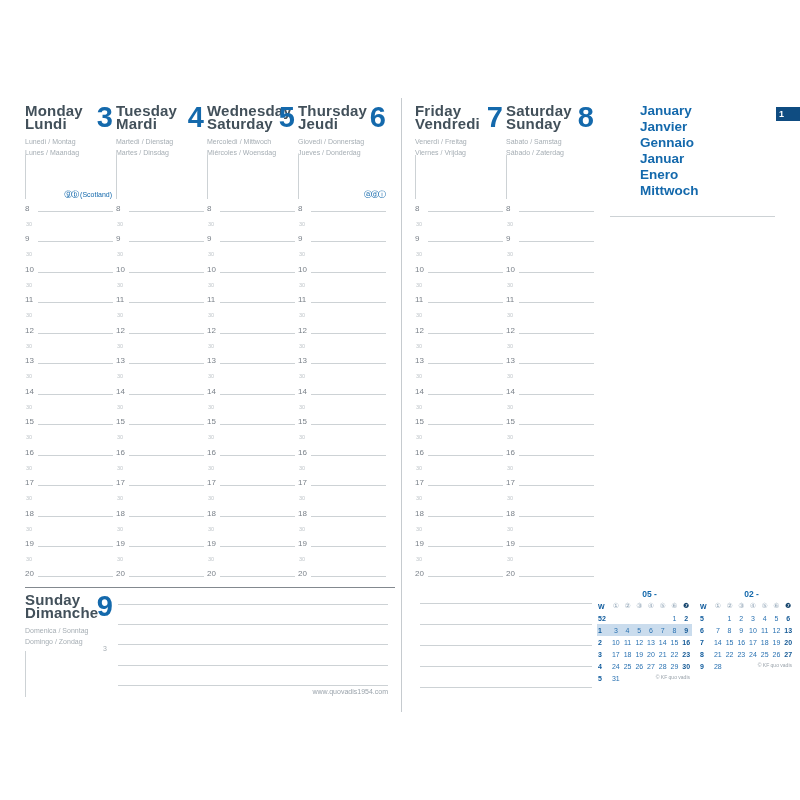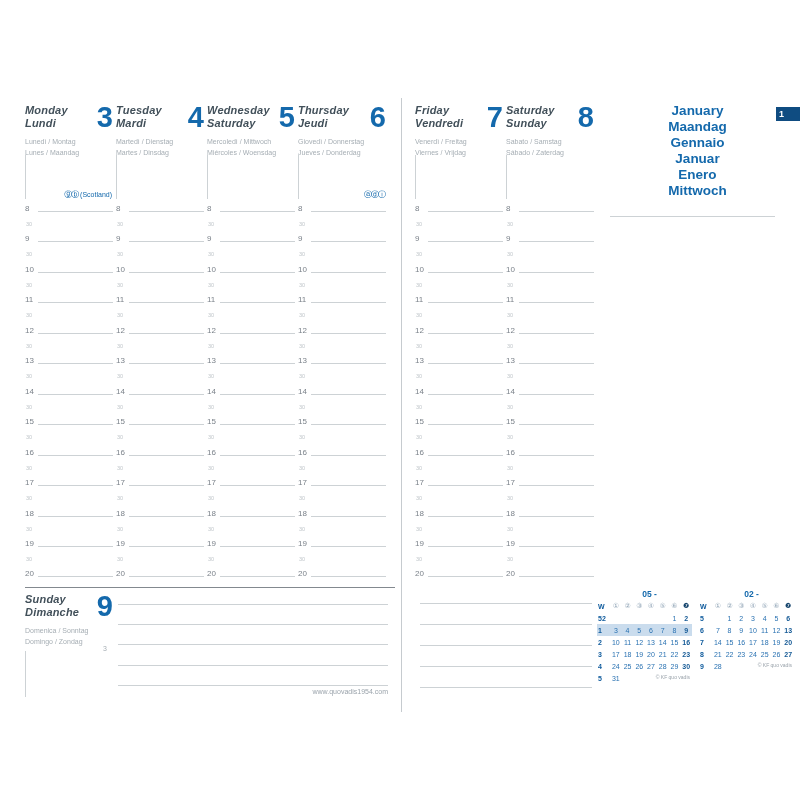--- a/index.html
+++ b/index.html
@@ -2,21 +2,21 @@
 <html><head>
 <meta charset="utf-8">
 <style>
   html,body{margin:0;padding:0;}
   body{width:800px;height:800px;background:#ffffff;font-family:"Liberation Sans",sans-serif;position:relative;overflow:hidden;}
   .sheet{position:absolute;left:0;top:0;width:800px;height:800px;background:#fff;}
   .gutter{position:absolute;left:401px;top:98px;width:1px;height:614px;background:#c6cbcf;}
 
   
   .daycol{position:absolute;top:104px;width:88px;height:486px;}
-  .dayname{font-size:11px;font-weight:bold;color:#42505a;line-height:13px;letter-spacing:.2px;font-style:italic;}
+  .dayname{font-size:15px;font-weight:bold;color:#42505a;line-height:13px;letter-spacing:.2px;}
   .bigdate{position:absolute;top:-2px;right:0;font-size:29px;font-weight:bold;color:#1469ac;line-height:30px;}
   .subs{margin-top:6px;font-size:7px;color:#a6aeb4;line-height:11px;white-space:nowrap;}
   .htick{position:absolute;left:0;top:51px;width:1px;height:44px;background:#cdd2d5;}
   .daynote{position:absolute;right:1px;top:85px;font-size:7px;color:#1469ac;text-align:right;white-space:nowrap;}
   .daynote .hicon{font-size:8px;letter-spacing:-1px;}
 
   
   .timegrid{position:absolute;left:0;top:104px;width:88px;height:380px;}
   .hrow{position:absolute;left:0;width:100%;height:8px;}
   .hnum{position:absolute;left:0;top:-4px;font-size:8px;color:#7b828a;}
@@ -26,21 +26,21 @@
   
   .sun-sep{position:absolute;left:25px;top:587px;width:370px;height:1px;background:#83898f;}
   .sundaycol{position:absolute;left:25px;top:593px;width:88px;}
   .sun-foot{position:absolute;left:78px;top:52px;font-size:7px;color:#a6aeb4;}
   .sun-tick{position:absolute;left:0;top:58px;width:1px;height:46px;background:#cdd2d5;}
   .ruled{position:absolute;height:1px;background:#cdd2d5;}
   .website{position:absolute;left:240px;top:688px;width:148px;text-align:right;font-size:7px;color:#9aa3ab;}
 
   
   .month-tab{position:absolute;left:776px;top:107px;width:24px;height:14px;background:#0f4c81;color:#fff;font-size:9px;font-weight:bold;text-align:left;padding-left:3px;box-sizing:border-box;line-height:14px;}
-  .monthlist{position:absolute;left:620px;top:103px;width:155px;text-align:center;}
+  .monthlist{position:absolute;left:640px;top:103px;width:155px;text-align:left;}
   .monthlist div{font-size:13.5px;font-weight:bold;color:#1469ac;line-height:16px;}
   .margin-line{position:absolute;left:610px;top:216px;width:165px;height:1px;background:#cdd2d5;}
 
   
   .minical{position:absolute;top:588px;width:95px;}
   .mc-title{height:12px;text-align:center;padding-left:10px;font-size:8.5px;font-weight:bold;color:#1469ac;line-height:12px;}
   .mc-row{display:grid;grid-template-columns:13px repeat(7,1fr);height:12px;align-items:center;text-align:center;}
   .mc-row.hl{background:#cadced;}
   .mc-wlbl{font-size:7px;font-weight:bold;color:#0e5a9c;text-align:left;padding-left:1px;}
   .mc-dowc{font-size:7px;color:#8fa3b5;}
@@ -512,21 +512,21 @@
 
   <div class="ruled" style="left:420px;top:603px;width:172px"></div>
   <div class="ruled" style="left:420px;top:624px;width:172px"></div>
   <div class="ruled" style="left:420px;top:645px;width:172px"></div>
   <div class="ruled" style="left:420px;top:666px;width:172px"></div>
   <div class="ruled" style="left:420px;top:687px;width:172px"></div>
 
   <div class="month-tab">1</div>
   <div class="monthlist">
       <div>January</div>
-      <div>Maandag</div>
+      <div>Janvier</div>
       <div>Gennaio</div>
       <div>Januar</div>
       <div>Enero</div>
       <div>Mittwoch</div>
     </div>
   <div class="margin-line"></div>
 
   <div class="minical" style="left:597px">
       <div class="mc-title">05 -</div>
       <div class="mc-row">

